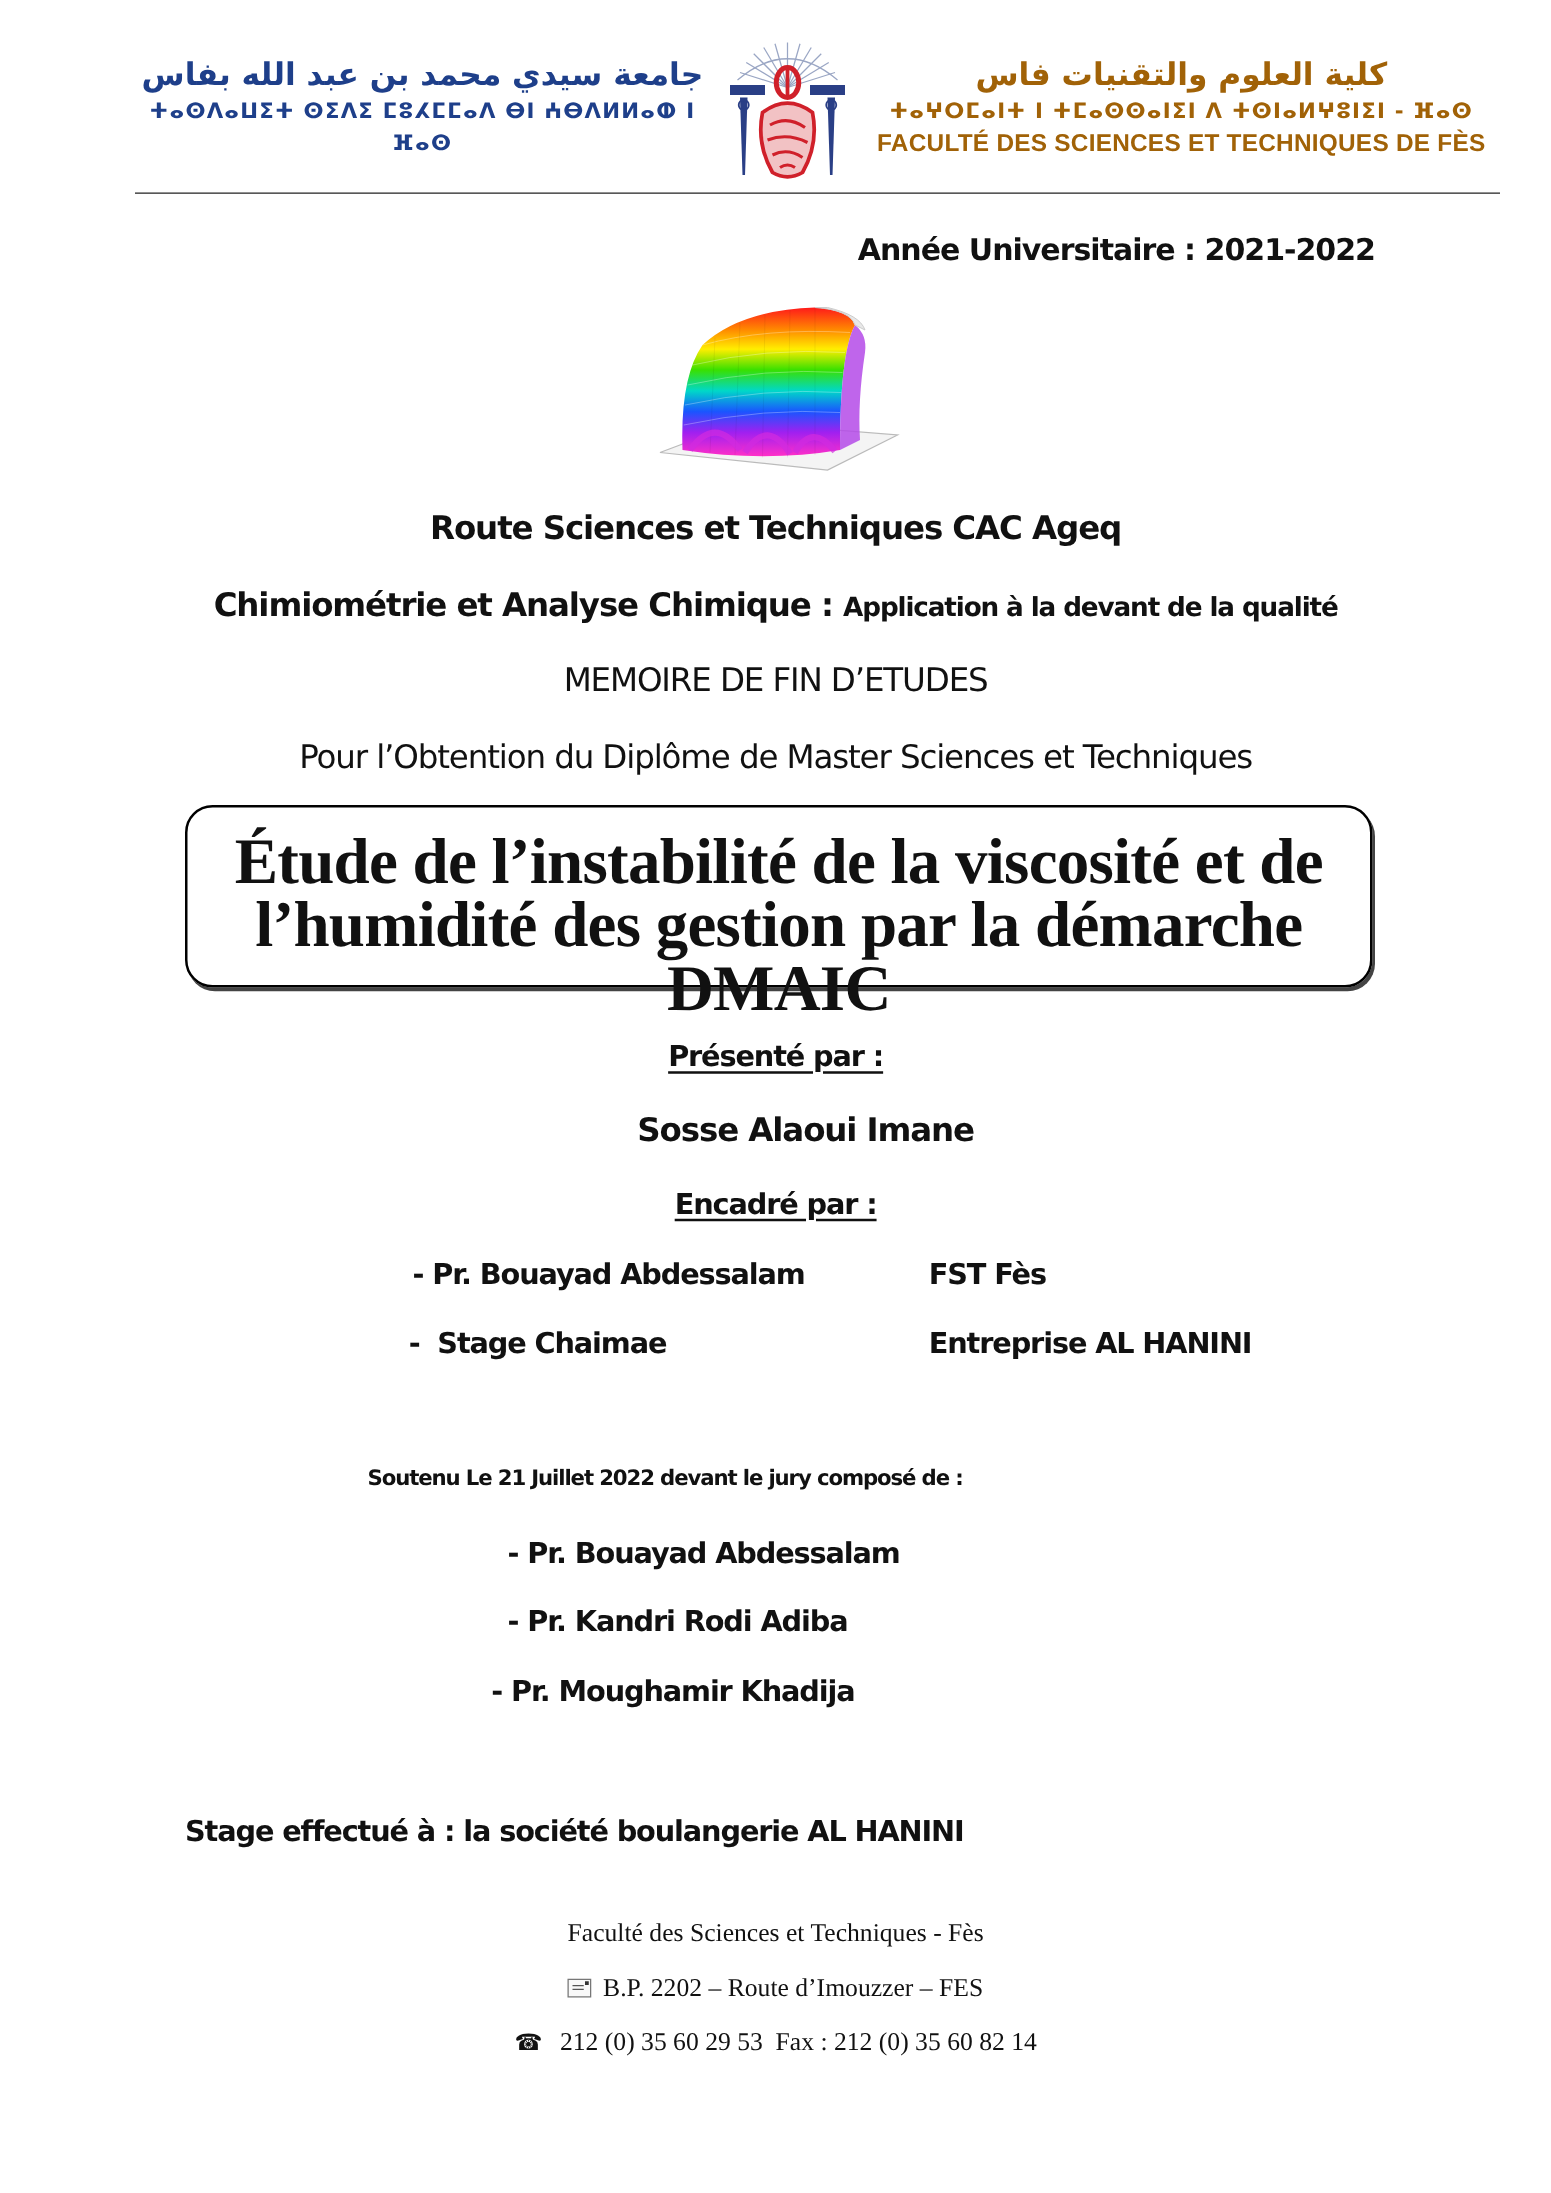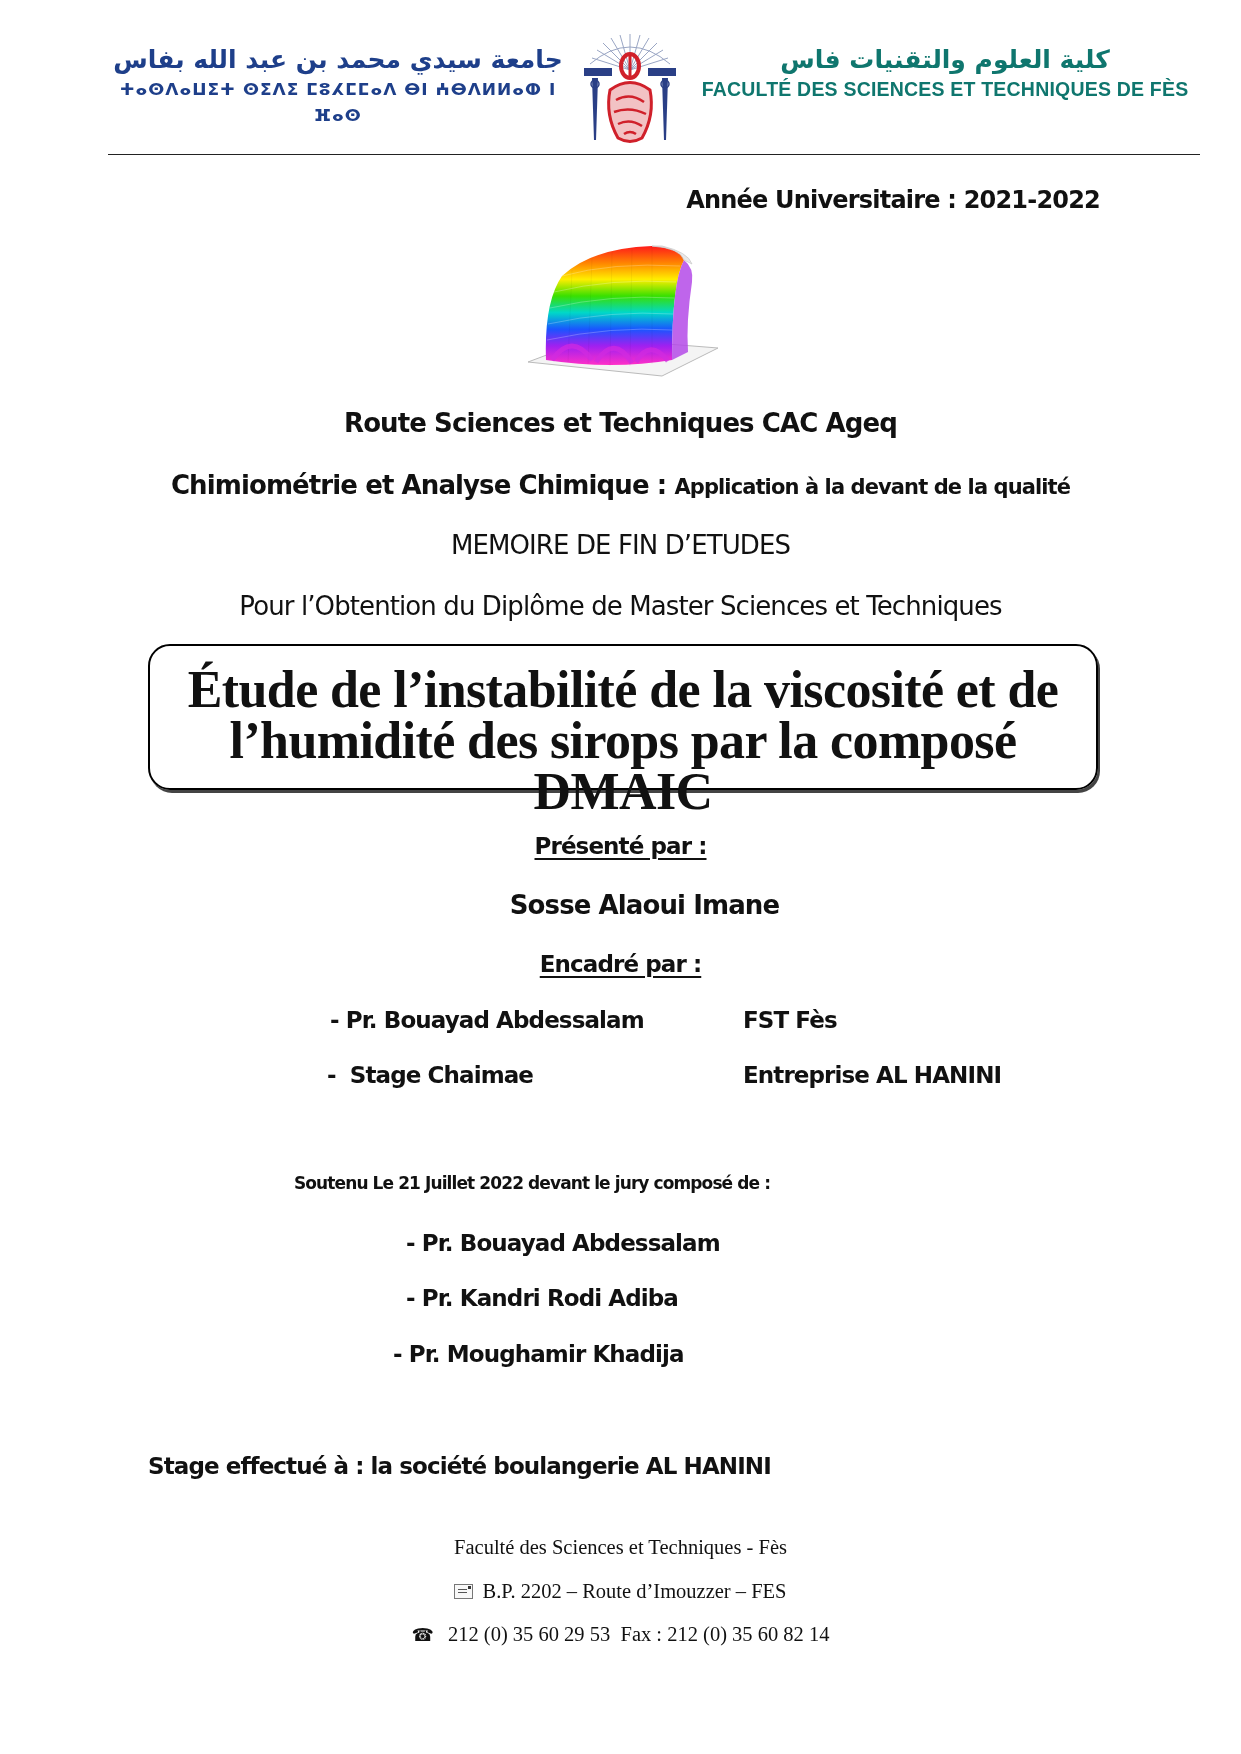--- a/index.html
+++ b/index.html
@@ -2,21 +2,21 @@
 <html><head>
 <meta charset="utf-8">
 <style>
   html, body { margin: 0; padding: 0; background: #ffffff; }
   body { width: 1241px; height: 1754px; position: relative; overflow: hidden; color: #111; font-family: "Liberation Sans", "DejaVu Sans", sans-serif; }
   .abs { position: absolute; }
   .center-line { position: absolute; left: 0; width: 1241px; text-align: center; white-space: nowrap; }
 
   
   .hdr-left { position: absolute; left: 108px; top: 44px; width: 460px; text-align: center; color: #1e3f8a; }
-  .hdr-right { position: absolute; left: 690px; top: 44px; width: 510px; text-align: center; color: #0f766e; }
+  .hdr-right { position: absolute; left: 690px; top: 44px; width: 510px; text-align: center; color: #a16207; }
   .arabic { font-family: "DejaVu Sans", sans-serif; font-size: 25px; font-weight: bold; direction: rtl; line-height: 32px; letter-spacing: 0.5px; }
   .tifinagh { font-family: "DejaVu Sans", sans-serif; font-size: 17px; font-weight: bold; line-height: 26px; letter-spacing: 1px; }
   .latin-hdr { font-family: "Liberation Sans", sans-serif; font-weight: bold; font-size: 17px; line-height: 26px; letter-spacing: 0.2px; }
   .hdr-right .latin-hdr { font-size: 19.5px; }
   .emblem { position: absolute; left: 580px; top: 30px; width: 100px; height: 122px; }
   .hdr-rule { position: absolute; left: 108px; top: 154px; width: 1092px; height: 0; border-top: 1.5px solid #222; }
 
   .year { position: absolute; top: 186px; right: 141px; font-weight: bold; font-size: 24px; font-family: "DejaVu Sans", sans-serif; letter-spacing: -0.8px; }
 
   .surface { position: absolute; left: 522px; top: 242px; width: 202px; height: 138px; }
@@ -64,20 +64,21 @@
   <circle cx="15" cy="54" r="4" fill="none" stroke="#2a3f86" stroke-width="1.5"></circle>
   <circle cx="85" cy="54" r="4" fill="none" stroke="#2a3f86" stroke-width="1.5"></circle>
   <ellipse cx="50" cy="36" rx="9" ry="12" fill="none" stroke="#d0202a" stroke-width="4"></ellipse>
   <path d="M50 26 L50 48" stroke="#d0202a" stroke-width="3"></path>
   <path d="M30 60 Q50 45 70 60 Q75 85 62 108 Q50 115 38 108 Q25 85 30 60 Z" fill="#f2c2c4" stroke="#d0202a" stroke-width="3"></path>
   <path d="M36 70 Q50 62 64 72 M34 82 Q50 76 66 84 M38 94 Q50 88 62 96 M44 104 Q50 100 56 104" stroke="#d0202a" stroke-width="2.5" fill="none"></path>
 </svg>
 
 <div class="hdr-right">
   <div class="arabic">كلية العلوم والتقنيات فاس</div>
+  <div class="tifinagh">ⵜⴰⵖⵔⵎⴰⵏⵜ ⵏ ⵜⵎⴰⵙⵙⴰⵏⵉⵏ ⴷ ⵜⵙⵏⴰⵍⵖⵓⵏⵉⵏ - ⴼⴰⵙ</div>
   <div class="latin-hdr">FACULTÉ DES SCIENCES ET TECHNIQUES DE FÈS</div>
 </div>
 
 <div class="hdr-rule"></div>
 
 <div class="year">Année Universitaire : 2021-2022</div>
 
 <svg class="surface" viewBox="0 0 202 138">
   <defs>
     <linearGradient id="rb" x1="0" y1="0" x2="0" y2="1">
@@ -118,21 +119,21 @@
   <span class="b" style="font-size:26px;">Chimiométrie et Analyse Chimique : </span><span class="b" style="font-size:21px;">Application à la devant de la qualité</span>
 </div>
 
 <div class="center-line cl" style="top:530px; font-size:26px;">MEMOIRE DE FIN D’ETUDES</div>
 
 <div class="center-line cl" style="top:591px; font-size:26px;">Pour l’Obtention du Diplôme de Master Sciences et Techniques</div>
 
 <div class="title-box">
   <div class="title-text">
     <div>Étude de l’instabilité de la viscosité et de</div>
-    <div>l’humidité des sirops par la composé DMAIC</div>
+    <div>l’humidité des gestion par la démarche DMAIC</div>
   </div>
 </div>
 
 <div class="center-line cl b" style="top:833px; font-size:23px;">
   <span class="u">Présenté par :</span>
 </div>
 <div class="center-line cl b" style="top:890px; font-size:26px;padding-left:24px;">Sosse Alaoui Imane</div>
 
 <div class="center-line cl b" style="top:951px; font-size:23px;">
   <span class="u">Encadré par :</span>

